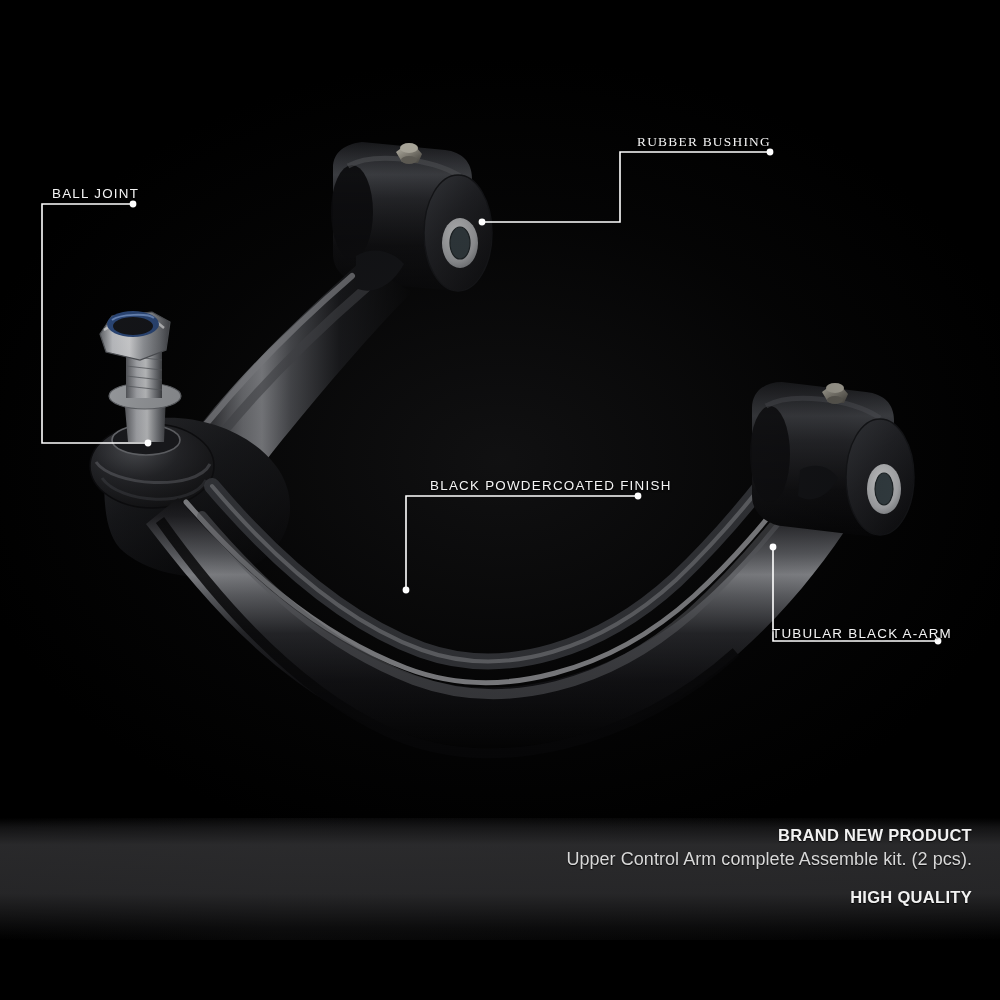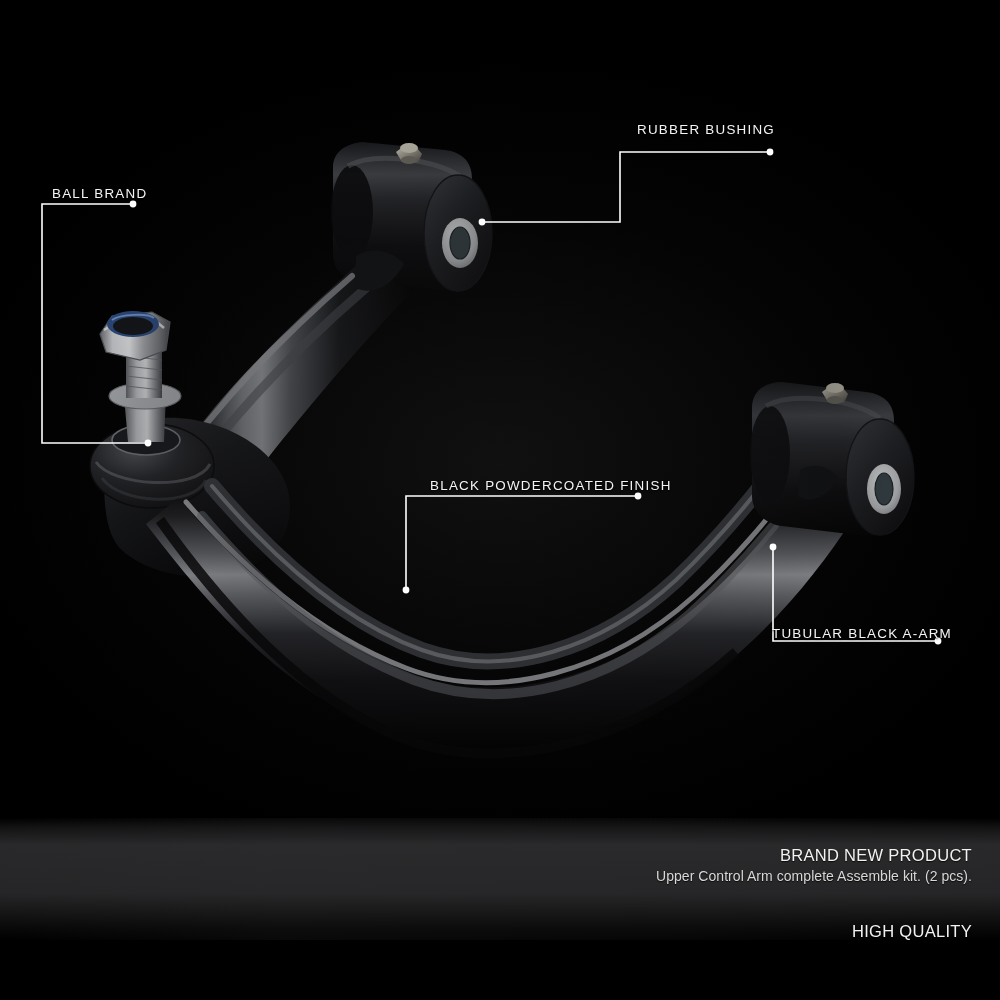--- a/index.html
+++ b/index.html
@@ -53,29 +53,28 @@
   }
   .banner-inner {
     position: absolute;
     right: 28px;
     top: 6px;
     text-align: right;
     color: #e9e9e9;
   }
   .b-head {
     font-size: 16.5px;
-    font-weight: normal;
+    font-weight: bold;
     letter-spacing: 0.3px;
     color: #f2f2f2;
     line-height: 1.35;
     text-shadow: 0 1px 1px rgba(0,0,0,0.8);
-    margin-top: 20px;
   }
   .b-sub {
-    font-size: 14px;
+    font-size: 18px;
     color: #d8d8d8;
     line-height: 1.5;
     letter-spacing: 0.05px;
     text-shadow: 0 1px 1px rgba(0,0,0,0.8);
   }
   .b-gap { height: 13px; }
 
   
   .callout {
     position: absolute;
@@ -325,23 +324,23 @@
         <circle cx="148" cy="443" r="3.4"></circle>
         <circle cx="770" cy="152" r="3.4"></circle>
         <circle cx="482" cy="222" r="3.4"></circle>
         <circle cx="638" cy="496" r="3.4"></circle>
         <circle cx="406" cy="590" r="3.4"></circle>
         <circle cx="773" cy="547" r="3.4"></circle>
         <circle cx="938" cy="641" r="3.4"></circle>
       </g>
   </svg>
 
-  <div class="callout" style="left:52px; top:186px;">BALL BRAND</div>
-
-  <div class="callout" style="left:637px; top:122px;">RUBBER BUSHING</div>
+  <div class="callout" style="left:52px; top:186px;">BALL JOINT</div>
+
+  <div class="callout" style="left:637px; top:134px;font-family:Liberation Serif, serif;">RUBBER BUSHING</div>
 
   <div class="callout" style="left:412px; top:478px;margin-left:18px;">BLACK POWDERCOATED FINISH</div>
 
   <div class="callout" style="left:772px; top:626px;">TUBULAR BLACK A-ARM</div>
 
   <div class="banner">
     <div class="banner-inner">
       <div class="b-head">BRAND NEW PRODUCT</div>
       <div class="b-sub">Upper Control Arm complete Assemble kit. (2 pcs).</div>
       <div class="b-gap"></div>

